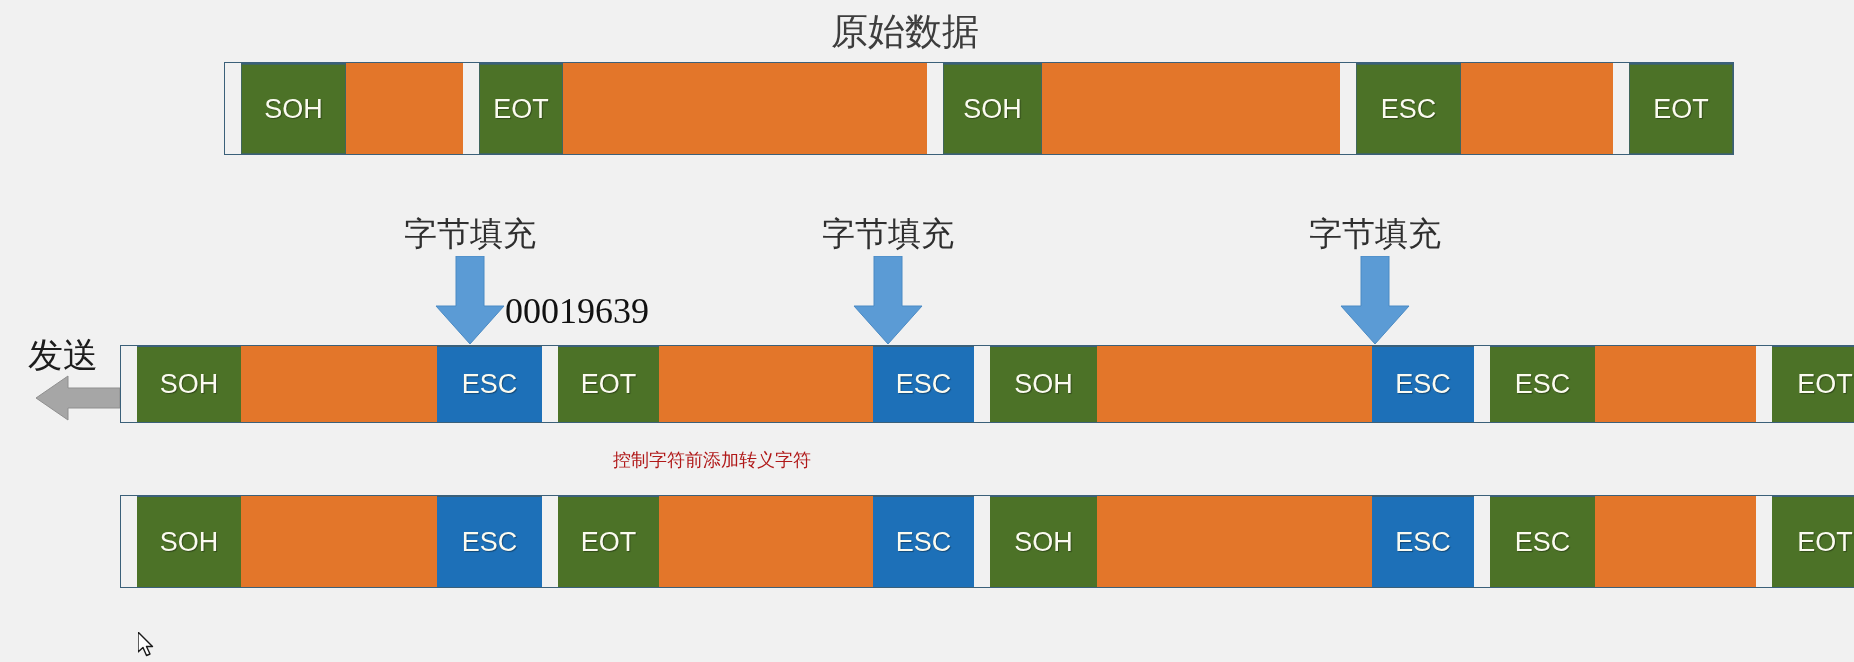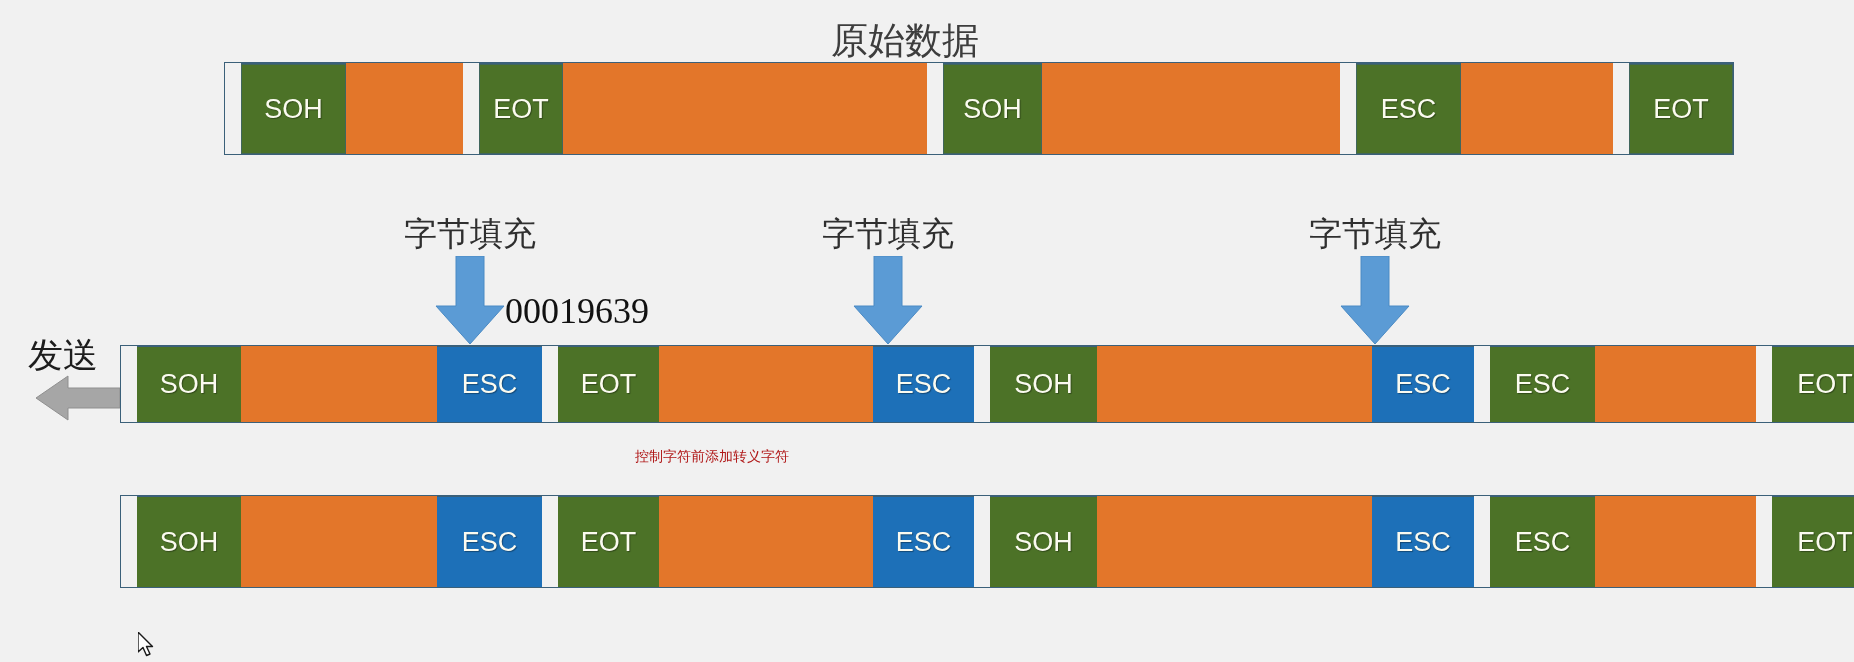--- a/index.html
+++ b/index.html
@@ -17,21 +17,21 @@
   }
 
   
   .title-cn {
     position: absolute;
     font-family: "Liberation Serif", "DejaVu Serif", serif;
     color: #404040;
     white-space: nowrap;
   }
   #page-title {
-    left: 0; top: 16px; width: 1810px;
+    left: 0; top: 7px; width: 1810px;
     text-align: center;
     font-size: 37px;
     color: #3d3d3d;
   }
   .stuff-label {
     position: absolute;
     font-family: "Liberation Serif", "DejaVu Serif", serif;
     font-size: 33px;
     color: #2f2f2f;
     white-space: nowrap;
@@ -41,21 +41,21 @@
   .side-label {
     position: absolute;
     font-family: "Liberation Serif", "DejaVu Serif", serif;
     font-size: 35px;
     color: #1d1d1d;
     white-space: nowrap;
   }
   #red-note {
     position: absolute;
     font-family: Liberation Mono, monospace;
-    font-size: 14px;
+    font-size: 18px;
     color: #b01818;
     white-space: nowrap;
     transform: translateX(-50%);
     text-align: right;
   }
   #binary-note {
     position: absolute;
     font-family: "Liberation Serif", "DejaVu Serif", serif;
     font-size: 36px;
     color: #111111;

